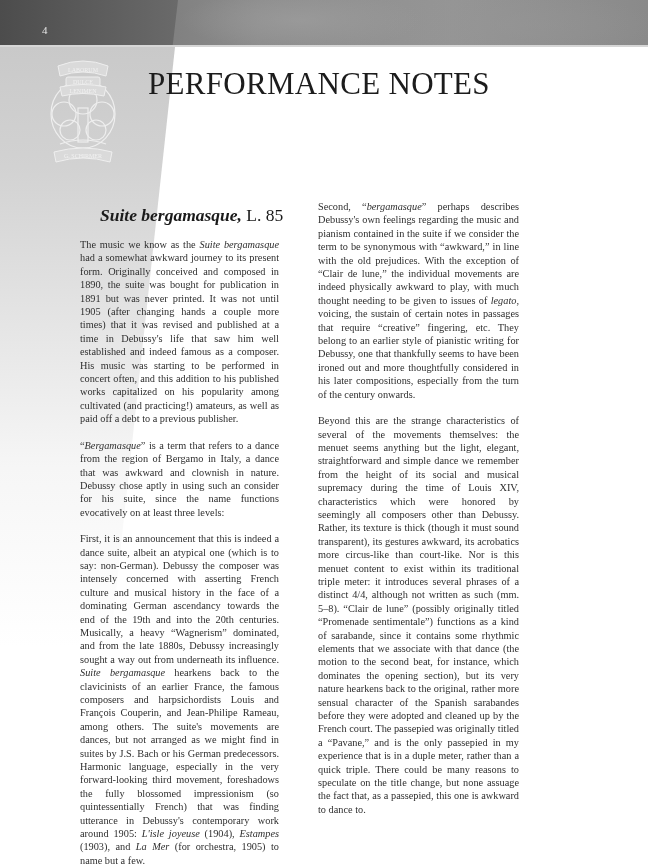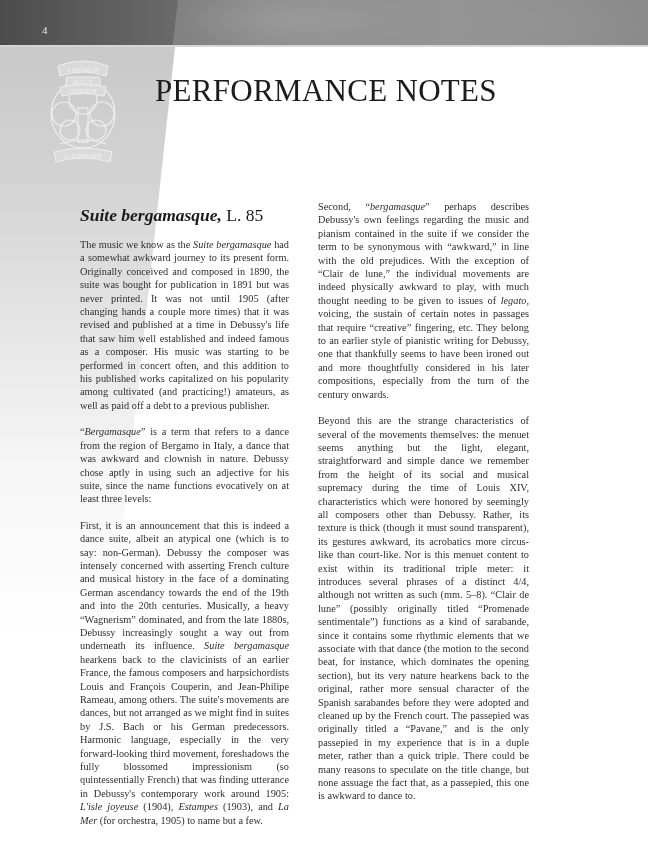--- a/index.html
+++ b/index.html
@@ -29,36 +29,36 @@
   }
   .side-panel {
     position: absolute; left: 0; top: 47px; width: 178px; height: 600px;
     background: linear-gradient(180deg, #c9c9c9 0%, #d2d2d2 20%, #e4e4e4 45%, #f6f6f6 70%, rgba(255,255,255,0) 100%);
     clip-path: polygon(0 0, 175px 0, 110px 600px, 0 600px);
   }
   .crest {
     position: absolute; left: 40px; top: 56px; width: 86px; height: 112px; opacity: 0.9;
   }
   .page-title {
-    position: absolute; left: 148px; top: 66px; margin: 7px;
+    position: absolute; left: 148px; top: 66px; margin: 0;
     font-size: 31px; font-weight: normal; letter-spacing: 0.3px; color: #1c1c1c;
     font-family: "Liberation Serif", "DejaVu Serif", serif;
   }
   .col {
     position: absolute; top: 0;
     font-size: 10.3px; line-height: 13.4px; text-align: justify; color: #2e2e2e;
   }
   .col-left { left: 80px; width: 215px; top: 204px; }
   .col-right { left: 318px; width: 217px; top: 200px; }
   .section-heading {
     margin: 0 0 12px 0; font-size: 17.5px; line-height: 22px; color: #1a1a1a; font-weight: bold; text-align: left;
   }
-  .section-heading .it { font-style: italic; }
+  .section-heading .it { font-style: italic; margin-left: 20px; }
   .section-heading .rest { font-weight: normal; }
-  p { margin: 0 6px 13px 0; }
+  p { margin: 0 16px 13px 0; }
   em { font-style: italic; }
 </style>
 </head>
 <body>
 
 <div class="header-band"></div>
 <div class="header-band-dark"></div>
 <div class="header-line"></div>
 <div class="page-number">4</div>
 
@@ -89,21 +89,21 @@
   </g>
 </svg>
 
 <h1 class="page-title">PERFORMANCE NOTES</h1>
 
 <div class="col col-left">
   <h2 class="section-heading"><span class="it">Suite bergamasque,</span><span class="rest"> L. 85</span></h2>
 
   <p><span>The music we know as the </span><em>Suite bergamasque</em><span> had a somewhat awkward journey to its present form. Originally conceived and composed in 1890, the suite was bought for publication in 1891 but was never printed. It was not until 1905 (after changing hands a couple more times) that it was revised and published at a time in Debussy's life that saw him well established and indeed famous as a composer. His music was starting to be performed in concert often, and this addition to his published works capitalized on his popularity among cultivated (and practicing!) amateurs, as well as paid off a debt to a previous publisher.</span></p>
 
-  <p><span>“</span><em>Bergamasque</em><span>” is a term that refers to a dance from the region of Bergamo in Italy, a dance that was awkward and clownish in nature. Debussy chose aptly in using such an adjective for his suite, since the name functions evocatively on at least three levels:</span></p>
+  <p><span>“</span><em>Bergamasque</em><span>” is a term that refers to a dance from the region of Bergamo in Italy, a dance that was awkward and clownish in nature. Debussy chose aptly in using such an consider for his suite, since the name functions evocatively on at least three levels:</span></p>
 
   <p><span>First, it is an announcement that this is indeed a dance suite, albeit an atypical one (which is to say: non-German). Debussy the composer was intensely concerned with asserting French culture and musical history in the face of a dominating German ascendancy towards the end of the 19th and into the 20th centuries. Musically, a heavy “Wagnerism” dominated, and from the late 1880s, Debussy increasingly sought a way out from underneath its influence. </span><em>Suite bergamasque</em><span> hearkens back to the clavicinists of an earlier France, the famous composers and harpsichordists Louis and François Couperin, and Jean-Philipe Rameau, among others. The suite's movements are dances, but not arranged as we might find in suites by J.S. Bach or his German predecessors. Harmonic language, especially in the very forward-looking third movement, foreshadows the fully blossomed impressionism (so quintessentially French) that was finding utterance in Debussy's contemporary work around 1905: </span><em>L'isle joyeuse</em><span> (1904), </span><em>Estampes</em><span> (1903), and </span><em>La Mer</em><span> (for orchestra, 1905) to name but a few.</span></p>
 </div>
 
 <div class="col col-right">
   <p><span>Second, “</span><em>bergamasque</em><span>” perhaps describes Debussy's own feelings regarding the music and pianism contained in the suite if we consider the term to be synonymous with “awkward,” in line with the old prejudices. With the exception of “Clair de lune,” the individual movements are indeed physically awkward to play, with much thought needing to be given to issues of </span><em>legato</em><span>, voicing, the sustain of certain notes in passages that require “creative” fingering, etc. They belong to an earlier style of pianistic writing for Debussy, one that thankfully seems to have been ironed out and more thoughtfully considered in his later compositions, especially from the turn of the century onwards.</span></p>
 
   <p><span>Beyond this are the strange characteristics of several of the movements themselves: the menuet seems anything but the light, elegant, straightforward and simple dance we remember from the height of its social and musical supremacy during the time of Louis XIV, characteristics which were honored by seemingly all composers other than Debussy. Rather, its texture is thick (though it must sound transparent), its gestures awkward, its acrobatics more circus-like than court-like. Nor is this menuet content to exist within its traditional triple meter: it introduces several phrases of a distinct 4/4, although not written as such (mm. 5–8). “Clair de lune” (possibly originally titled “Promenade sentimentale”) functions as a kind of sarabande, since it contains some rhythmic elements that we associate with that dance (the motion to the second beat, for instance, which dominates the opening section), but its very nature hearkens back to the original, rather more sensual character of the Spanish sarabandes before they were adopted and cleaned up by the French court. The passepied was originally titled a “Pavane,” and is the only passepied in my experience that is in a duple meter, rather than a quick triple. There could be many reasons to speculate on the title change, but none assuage the fact that, as a passepied, this one is awkward to dance to.</span></p>
 </div>
 

